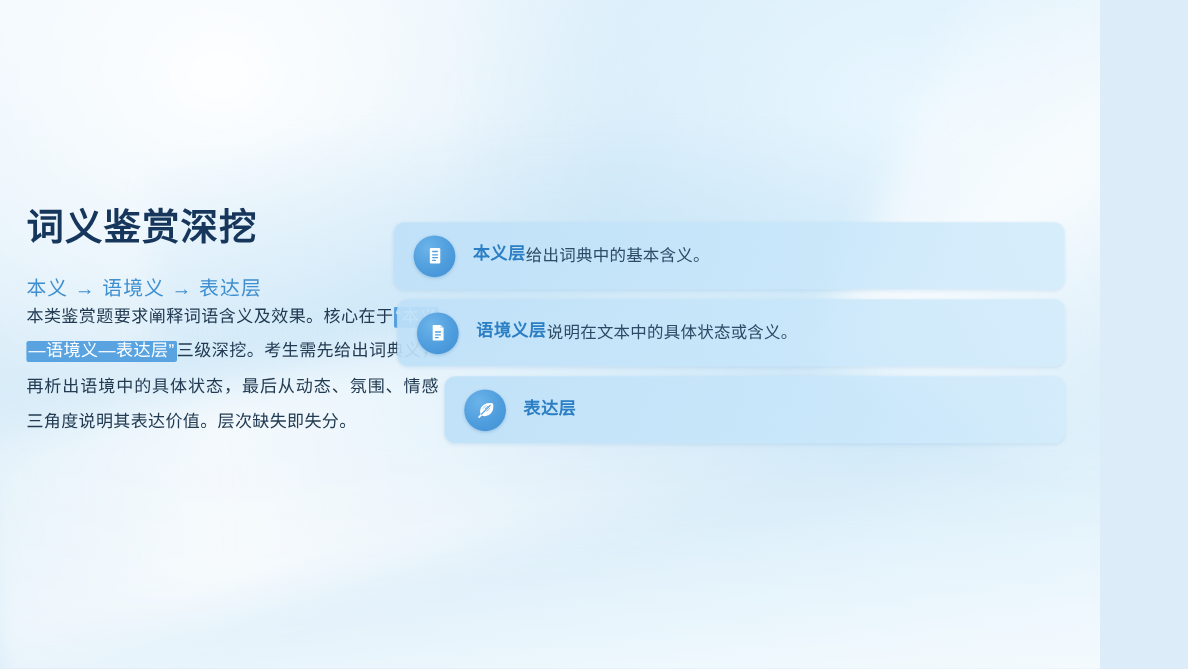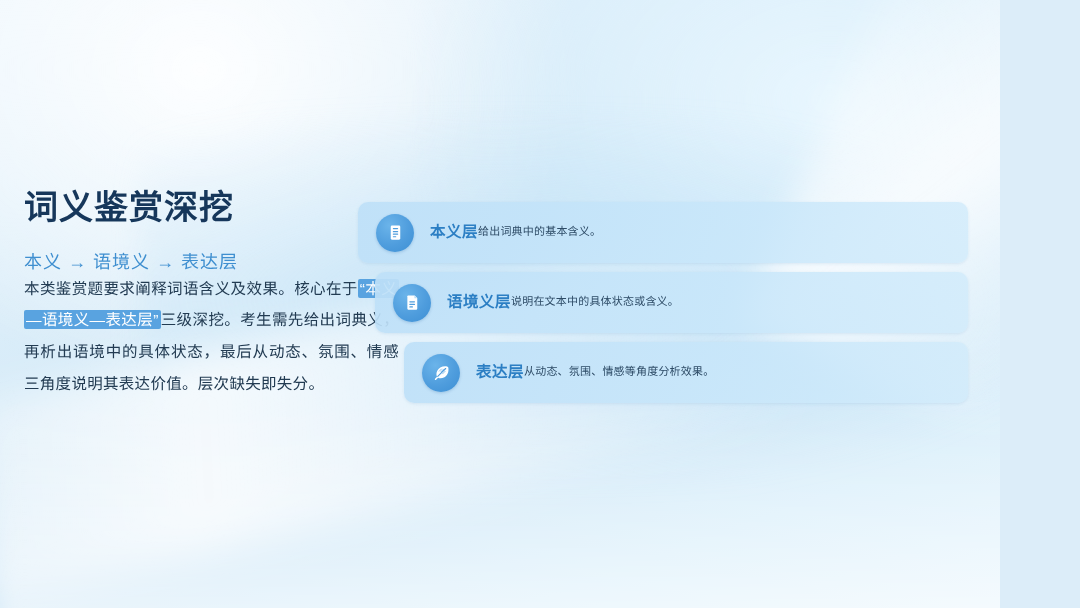--- a/index.html
+++ b/index.html
@@ -161,21 +161,21 @@
     margin-bottom: 9px;
     border-radius: 10px;
     background: linear-gradient(105deg,
                 rgba(190,224,248,0.92) 0%,
                 rgba(199,230,250,0.88) 55%,
                 rgba(209,235,251,0.80) 100%);
     box-shadow: 0 1px 3px rgba(80,140,190,0.14);
   }
 
   .card.indent-1 { margin-left: 0px;  }
-  .card.indent-2 { margin-left: 17px; }
+  .card.indent-2 { margin-left: 3px; }
   .card.indent-3 { margin-left: 46px; }
 
   .card-icon {
     flex: 0 0 auto;
     width: 38px;
     height: 38px;
     border-radius: 50%;
     background: radial-gradient(circle at 35% 30%, #6bb4ea 0%, #4f9ddd 55%, #3d8fd4 100%);
     display: flex;
     align-items: center;
@@ -189,21 +189,21 @@
 
   .card-title {
     font-size: 15.5px;
     font-weight: 700;
     color: #2c7fc4;
     letter-spacing: 0.5px;
     line-height: 1.35;
   }
 
   .card-desc {
-    font-size: 11px;
+    font-size: 15px;
     color: #2d4b66;
     letter-spacing: 0.2px;
     line-height: 1.5;
     margin-top: 1px;
   }
 </style>
 </head>
 <body>
 
 <div class="slide">
@@ -261,18 +261,17 @@
     <div class="card indent-3">
       <span class="card-icon">
         <svg width="20" height="20" viewBox="0 0 24 24" aria-hidden="true">
           <path d="M19.3 4.1c-5.4-.9-9.9 1.5-11.9 5.4-1.2 2.4-1.1 4.9-.2 6.9l-2.4 2.4a.9.9 0 1 0 1.3 1.3l2.4-2.4c2 .9 4.5 1 6.9-.2 3.9-2 6.3-6.5 5.4-11.9-.1-.8-.7-1.4-1.5-1.5z" fill="#ffffff"></path>
           <path d="M17.6 6.6 8.1 16.1" stroke="#4f9ddd" stroke-width="1.3" stroke-linecap="round"></path>
           <path d="M15.1 7.4 12 10.5M17 9.9l-3.1 3.1M12.6 7.2 10 9.8" stroke="#4f9ddd" stroke-width="1" stroke-linecap="round" opacity="0.75"></path>
         </svg>
       </span>
       <span class="card-text">
         <span class="card-title">表达层</span>
-        <span class="card-desc">从动态、氛围、情感等角度分析效果。</span>
       </span>
     </div>
 
   </div>
 </div>
 
 </body></html>

